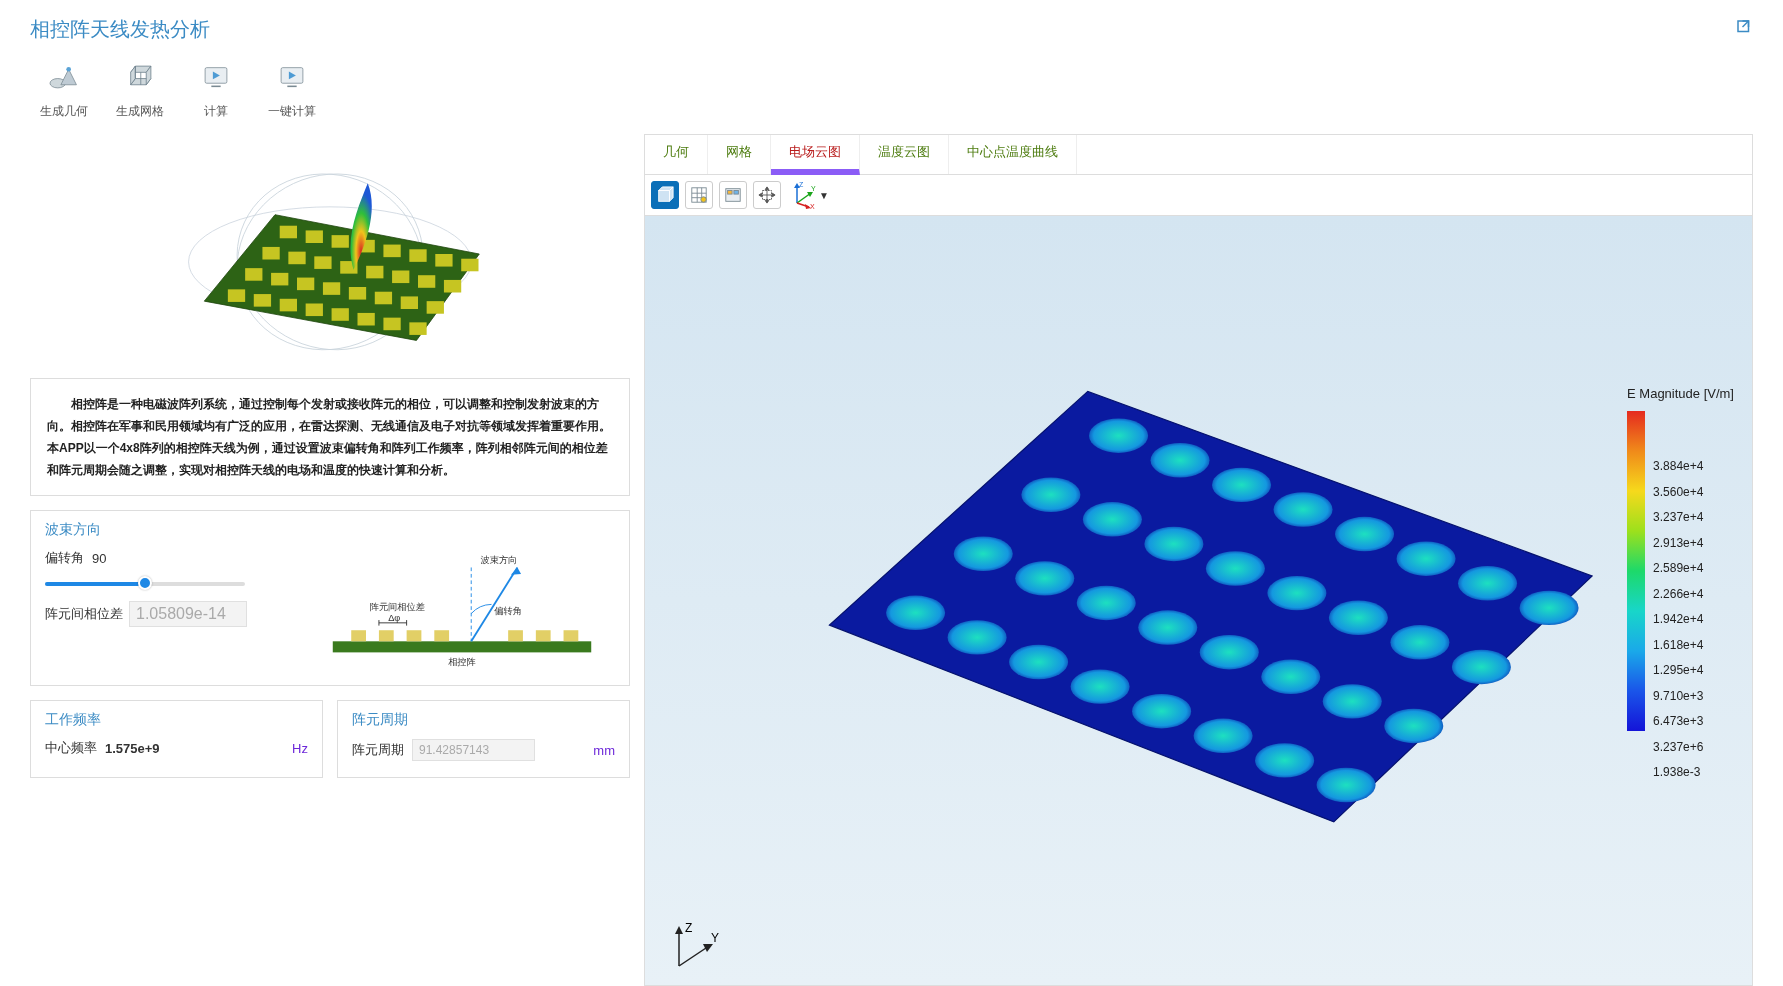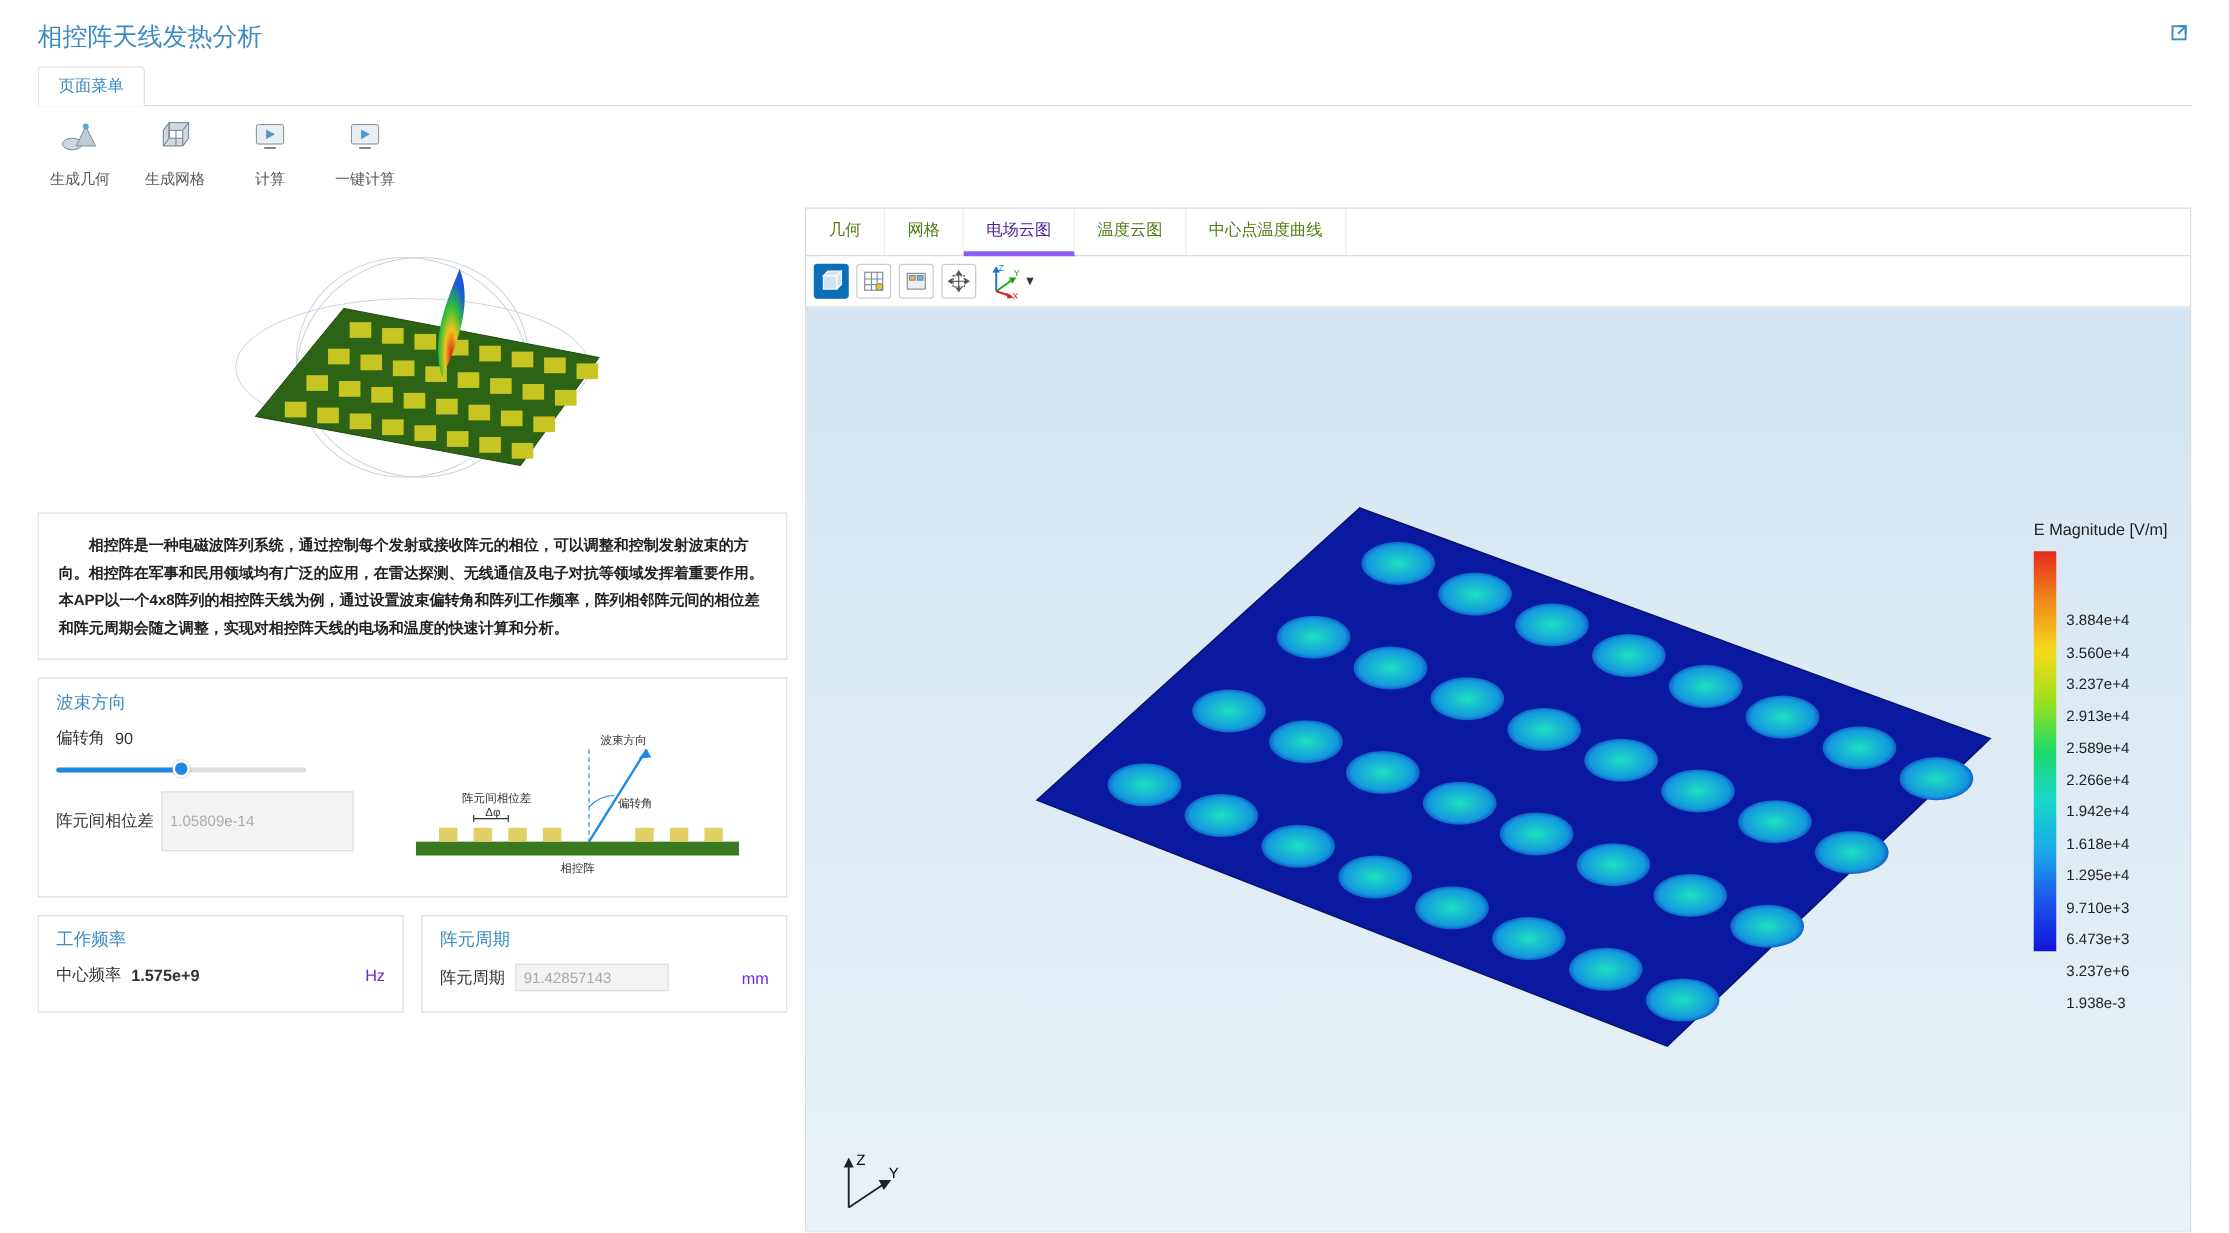--- a/index.html
+++ b/index.html
@@ -23,33 +23,33 @@
   .param-title { color: #3B8BC4; font-size: 14px; margin-bottom: 10px; }
   .beam-row { display: flex; gap: 24px; align-items: flex-start; }
   .beam-left { width: 240px; display: flex; flex-direction: column; gap: 10px; }
   .inline-label { display: flex; align-items: center; gap: 8px; font-size: 13px; color: #333; }
   .inline-label .val { font-weight: 400; }
   .slider { position: relative; width: 200px; height: 14px; }
   .slider .track { position: absolute; left: 0; right: 0; top: 5px; height: 4px; background: #ddd; border-radius: 2px; }
   .slider .fill { position: absolute; left: 0; top: 5px; height: 4px; background: #1E88E5; border-radius: 2px; }
   .slider .thumb { position: absolute; top: -1px; width: 14px; height: 14px; background: #1E88E5; border-radius: 50%; border: 2px solid #fff; box-shadow: 0 0 2px rgba(0,0,0,.3); }
   .readonly-input { display: flex; align-items: center; gap: 6px; }
-  .readonly-input input { width: 154px; background: #f3f3f3; border: 1px solid #e0e0e0; padding: 16px 6px; color: #aaa; font-size: 12px; }
+  .readonly-input input { width: 118px; background: #f3f3f3; border: 1px solid #e0e0e0; padding: 3px 6px; color: #aaa; font-size: 16px; }
   .beam-diagram { flex: 1; display: flex; justify-content: center; }
   .beam-diagram svg { width: 290px; height: 120px; }
   .param-row2 { display: flex; gap: 14px; }
   .param-row2 .param-box { flex: 1; }
   .pfield { display: flex; align-items: center; gap: 8px; font-size: 13px; }
   .pfield input { width: 123px; border: 1px solid #e0e0e0; background: #f3f3f3; color: #aaa; padding: 3px 6px; font-size: 12px; }
   .pfield .unit { color: #6d28d9; }
 
   .right-col { flex: 1; display: flex; flex-direction: column; border: 1px solid #ddd; min-width: 0; }
   .rtabs { display: flex; border-bottom: 1px solid #ddd; }
   .rtab { padding: 8px 18px; cursor: pointer; font-size: 13px; color: #4d7c0f; border-right: 1px solid #eee; }
-  .rtab.active { color: #4c1d95; border-bottom: 4px solid #8b5cf6; margin-bottom: -1px; font-family: Liberation Mono, monospace; }
+  .rtab.active { color: #b91c1c; border-bottom: 6px solid #8b5cf6; margin-bottom: -1px; font-family: Liberation Mono, monospace; }
   .viewer-toolbar { display: flex; align-items: center; gap: 6px; padding: 6px; border-bottom: 1px solid #ddd; }
   .vbtn { width: 28px; height: 28px; border: 1px solid #ccc; border-radius: 3px; display: flex; align-items: center; justify-content: center; cursor: pointer; background: #fff; }
   .vbtn.active { background: #0b6fb8; border-color: #0b6fb8; }
   .vbtn svg { width: 18px; height: 18px; }
   .triad { display: flex; align-items: center; }
   .triad svg { width: 30px; height: 28px; }
   .triad .dd { margin-left: 2px; font-size: 10px; color: #333; cursor: pointer; }
   .viewport { flex: 1; position: relative; background: linear-gradient(#d4e5f1, #e8f1f7); overflow: hidden; }
   .legend { position: absolute; right: 18px; top: 170px; font-size: 12px; color: #222; }
   .legend-title { margin-bottom: 10px; font-size: 13px; }
@@ -67,23 +67,20 @@
     <div class="title">相控阵天线发热分析</div>
     <div class="launch-ext">
       <svg viewBox="0 0 24 24" width="18" height="18" fill="none" stroke="#3B8BC4" stroke-width="2">
         <rect x="4" y="4" width="14" height="14"></rect>
           <path d="M10 4h8v8"></path>
           <path d="M18 4l-8 8"></path>
       </svg>
     </div>
   </div>
 
-  <div class="menu-tab-row">
-    <div class="menu-tab">页面菜单</div>
-  </div>
 
   <div class="toolbar">
     <div class="tool-btn">
       <svg viewBox="0 0 40 36">
           <ellipse cx="12" cy="26" rx="10" ry="6" fill="#cfd8dc" stroke="#7a8a93"></ellipse>
           <polygon points="26,8 36,28 16,28" fill="#bfcbd4" stroke="#7a8a93"></polygon>
           <circle cx="26" cy="8" r="3" fill="#5aa3d6"></circle>
         </svg>
       <span>生成几何</span>
     </div>

